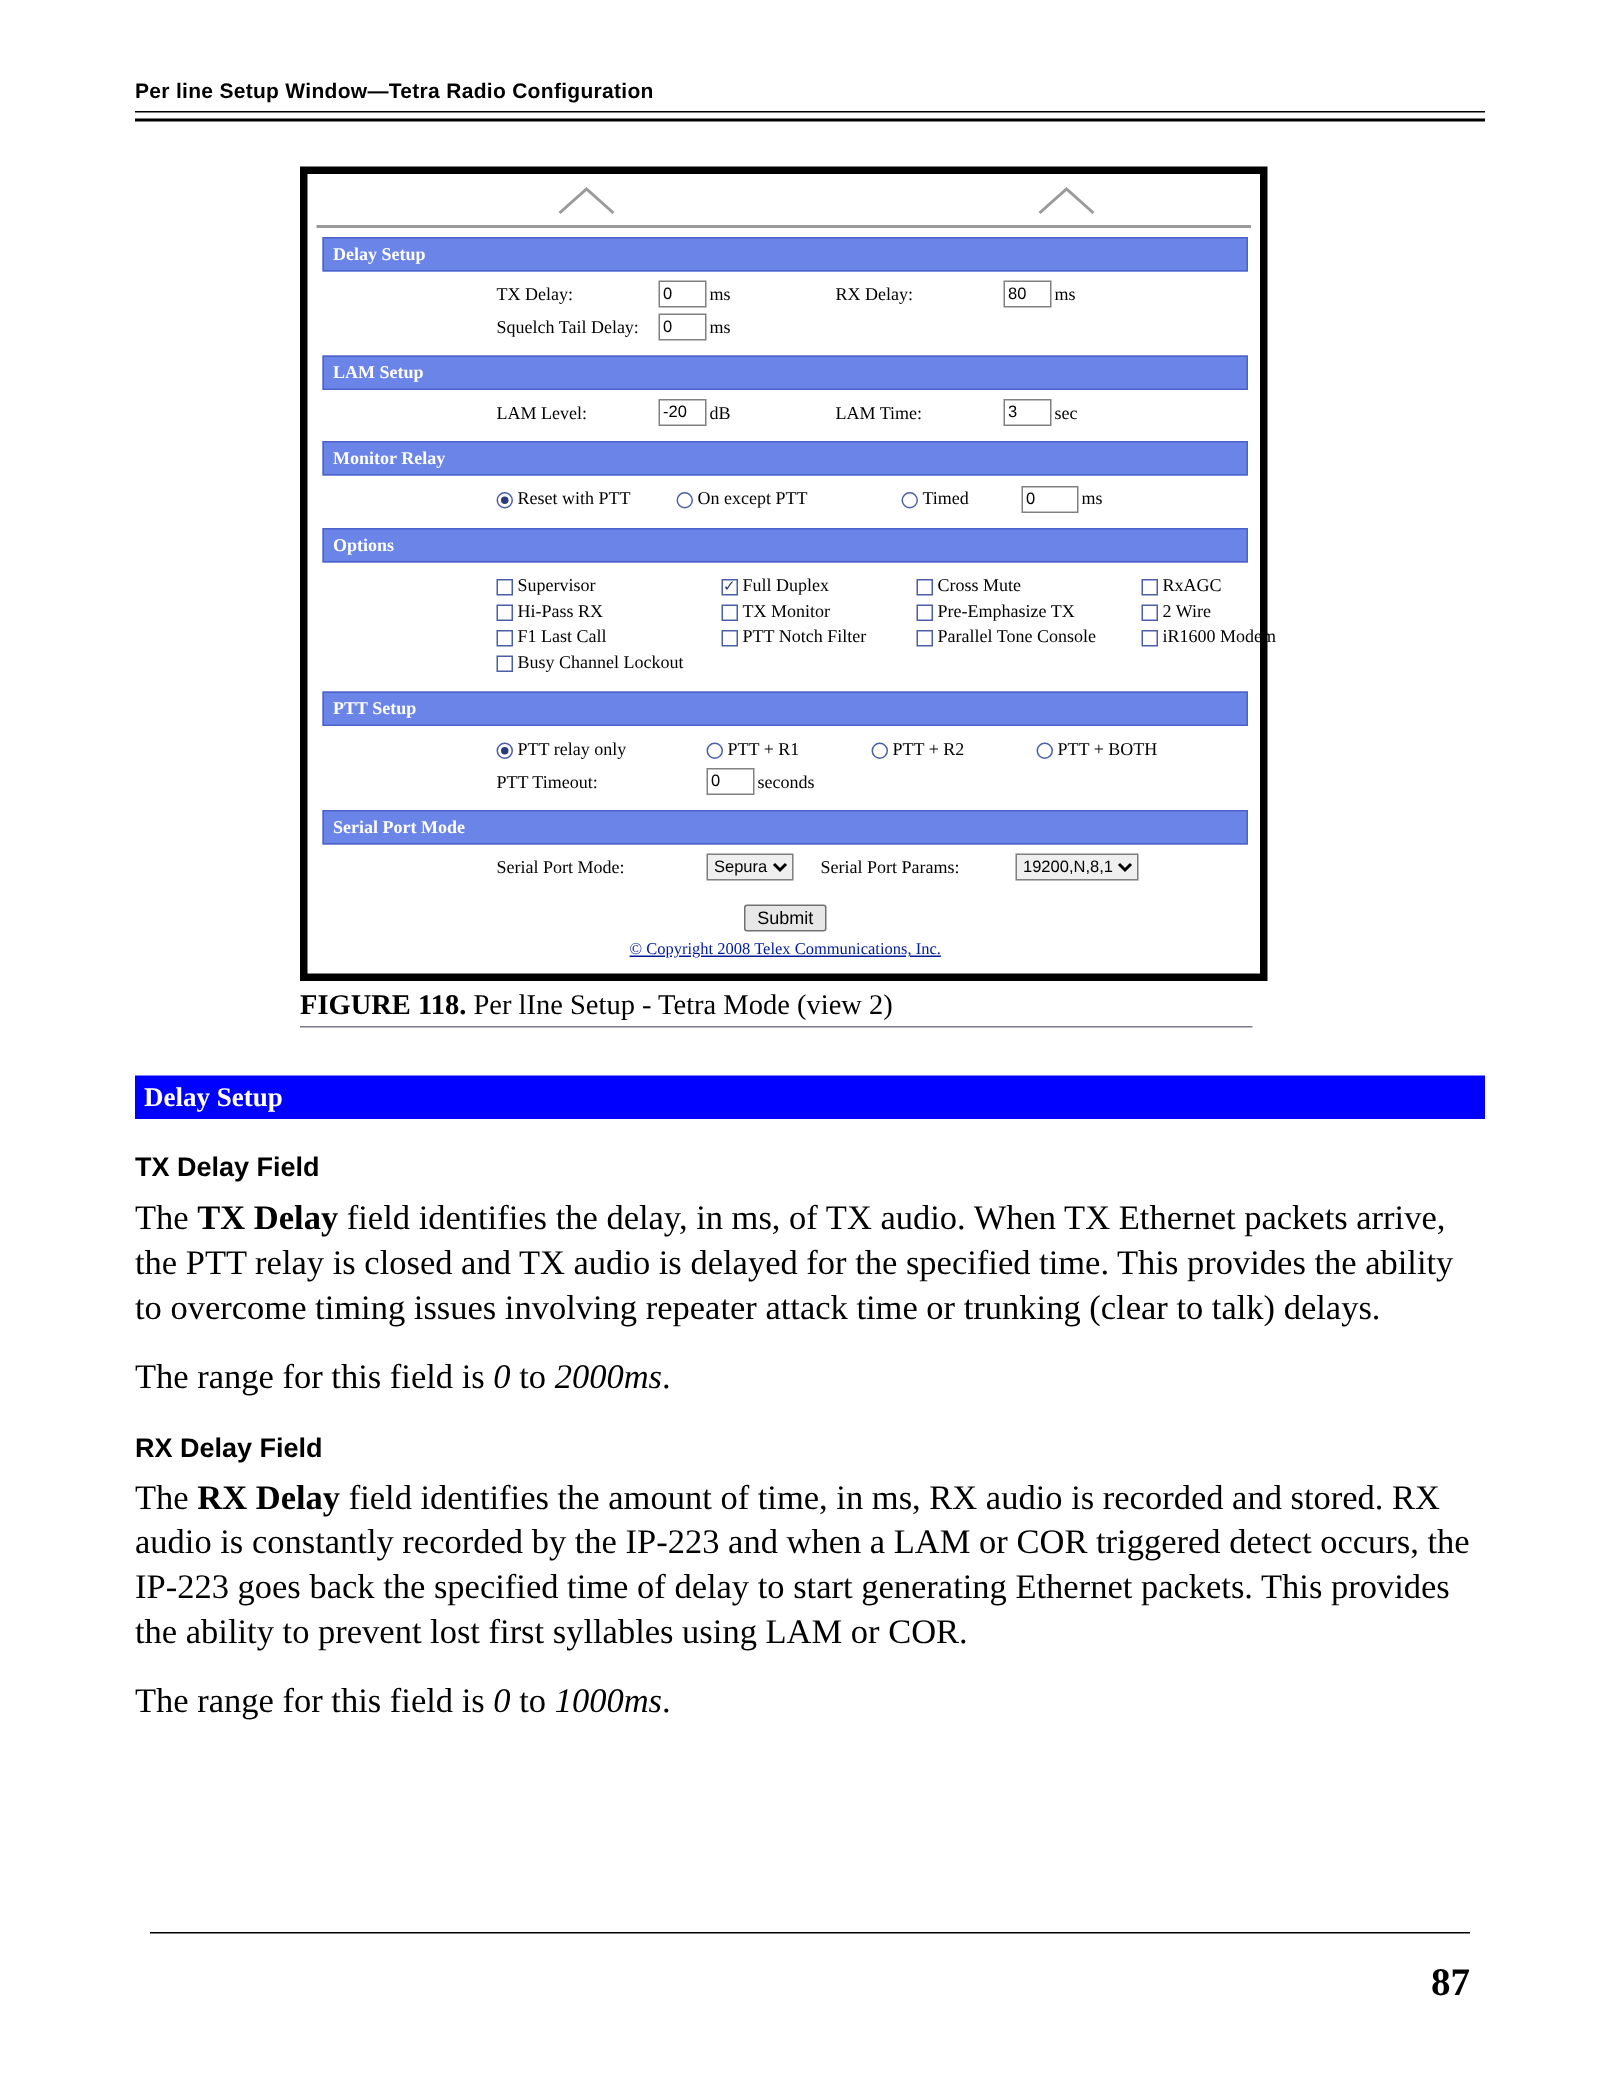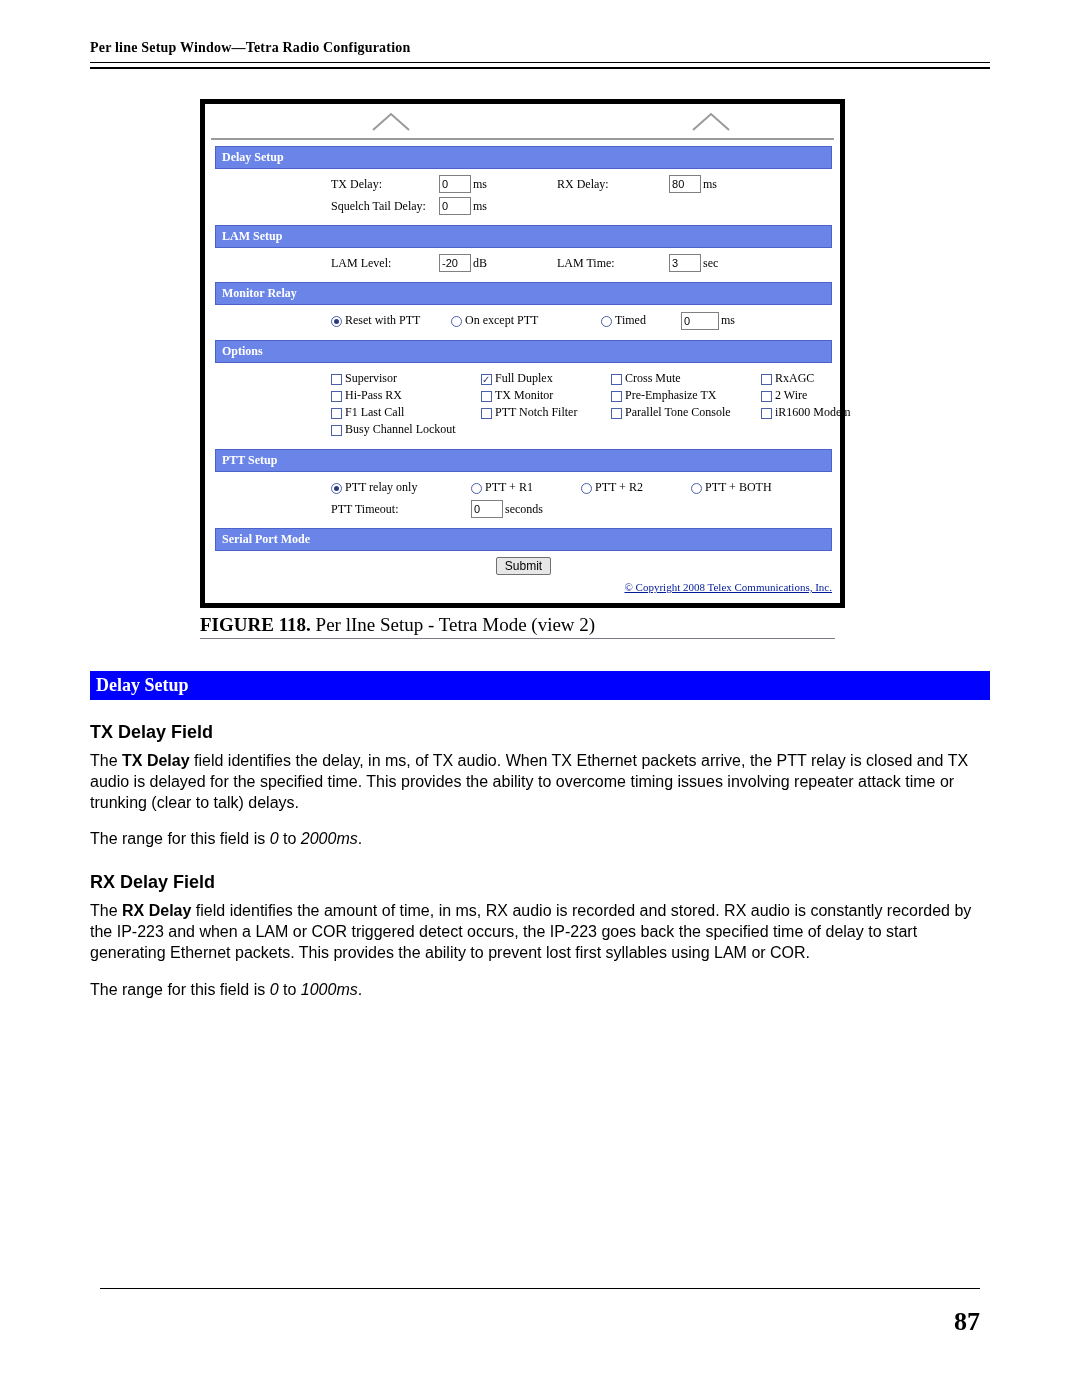--- a/index.html
+++ b/index.html
@@ -1,17 +1,17 @@
 <!DOCTYPE html>
 <html><head>
 <meta charset="utf-8">
 <style>
   html, body { margin:0; padding:0; background:#fff; font-family:"Times New Roman", Times, serif; color:#000; }
   .page { width:1080px; height:1397px; margin:0 auto; position:relative; background:#fff; box-sizing:border-box; padding:40px 90px 40px 90px; }
-  .running-header { font-family:Liberation Serif, serif; font-weight:bold; font-size:14px; letter-spacing:0.2px; }
+  .running-header { font-family:Liberation Sans, sans-serif; font-weight:bold; font-size:14px; letter-spacing:0.2px;margin-top:12px; }
   .rule-thin { height:1px; background:#000; margin:6px 0 0 0; }
   .rule-med { height:2px; background:#000; margin:4px 0 22px 0; }
   .figure-wrap { margin: 30px 0 8px 0; padding-left:110px; }
   .shot-border { border:5px solid #000; background:#fff; width:635px; }
   .figure-caption { font-family:"Times New Roman",serif; font-size:19px; margin:6px 0 0 0; }
   .figure-caption .figno { font-weight:bold; }
   .caption-underline { border-top:1px solid #7a7a88; width:635px; margin-top:2px; }
   
   .shot { font-family:"Times New Roman",serif; font-size:12px; }
   .tabbar { position:relative; height:34px; border-bottom:2px solid #9a9a9a; margin:0 6px; }
@@ -30,25 +30,25 @@
   .radio-dot.checked::after { content:""; display:block; width:5px; height:5px; margin:2px; background:#2b3a7a; border-radius:50%; }
   .chk-box.checked::after { content:"✓"; display:block; font-size:10px; line-height:9px; color:#2b3a7a; font-family:Arial,sans-serif; }
   .opts3 { display:flex; }
   .optcol { width:150px; }
   .optcol.w2 { width:150px; }
   .optcol.w3 { width:130px; }
   .opt-item { font-size:12px; white-space:nowrap; margin:2px 0; }
   select { font-family:Arial,sans-serif; font-size:11px; height:18px; border:1px solid #808080; background:#efefef; }
   .submit-row { text-align:center; margin:6px 0 2px 0; }
   button.submit { font-family:Arial,sans-serif; font-size:12px; padding:1px 8px; border:1px solid #707070; background:#e7e7e7; border-radius:2px;text-align:right; }
-  .copyright { text-align:right; font-size:11px; color:#001a9a; text-decoration:underline; padding:4px 0 6px 0; }
+  .copyright { text-align:center; font-size:11px; color:#001a9a; text-decoration:underline; padding:4px 0 6px 0; }
   
   .blue-bar { background:#0000ff; color:#fff; font-family:"Times New Roman",serif; font-weight:bold; font-size:18px; padding:4px 6px; margin:32px 0 16px 0; }
   h3.sub, h3.sub span { font-family:Arial,Helvetica,sans-serif; font-weight:bold; font-size:18px; margin:22px 0 8px 0; }
-  p.body { font-family:Liberation Sans, sans-serif; font-size:16px; line-height:1.30; margin:6px 0 16px 0; }
+  p.body { font-family:Liberation Serif, serif; font-size:23px; line-height:1.30; margin:6px 0 16px 0; }
   p.body .bold { font-weight:bold; }
   p.body .ital { font-style:italic; }
   .page-footer-rule { position:absolute; left:100px; right:100px; bottom:108px; height:1px; background:#000; }
   .page-number { position:absolute; right:100px; bottom:60px; font-family:"Times New Roman",serif; font-weight:bold; font-size:26px; }
 </style>
 </head>
 <body>
 
 <div class="page">
   <div class="running-header">Per line Setup Window—Tetra Radio Configuration</div>
@@ -169,20 +169,30 @@
               <span class="gap"></span>
               <span class="lbl" style="width:140px">PTT Timeout:</span>
               <span class="fld">
                   <input class="txt" style="width: 26px;" value="0">
                   <span class="unit">seconds</span>
                 </span>
             </div>
           </div>
 
           <div class="section-h">Serial Port Mode</div>
+          <div class="section-body">
+            <div class="row">
+              <span class="gap"></span>
+              <span class="lbl" style="width:140px">Serial Port Mode:</span>
+              <select><option>Sepura</option></select>
+              <span style="width:18px"></span>
+              <span class="lbl" style="width:130px">Serial Port Params:</span>
+              <select><option>19200,N,8,1</option></select>
+            </div>
+          </div>
           <div class="submit-row"><button class="submit">Submit</button></div>
           <div class="copyright">© Copyright 2008 Telex Communications, Inc.</div>
         </div>
       </div>
     </div>
     <div class="figure-caption">
       <span class="figno">FIGURE 118.</span>
       <span> </span><span>Per lIne Setup - Tetra Mode (view 2)</span>
     </div>
     <div class="caption-underline"></div>

